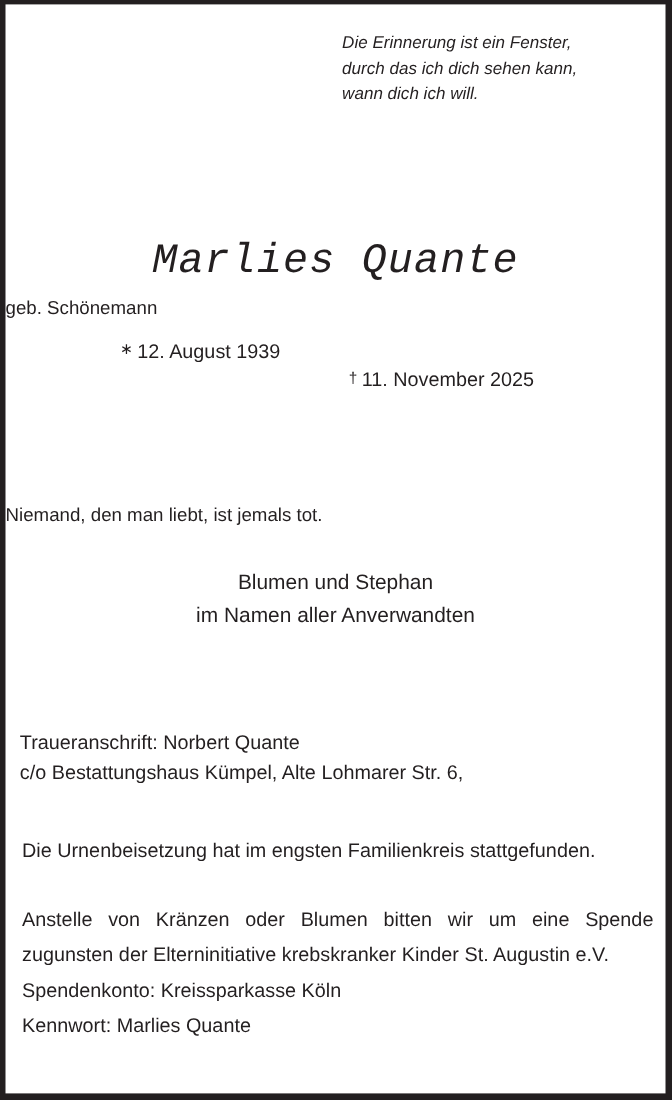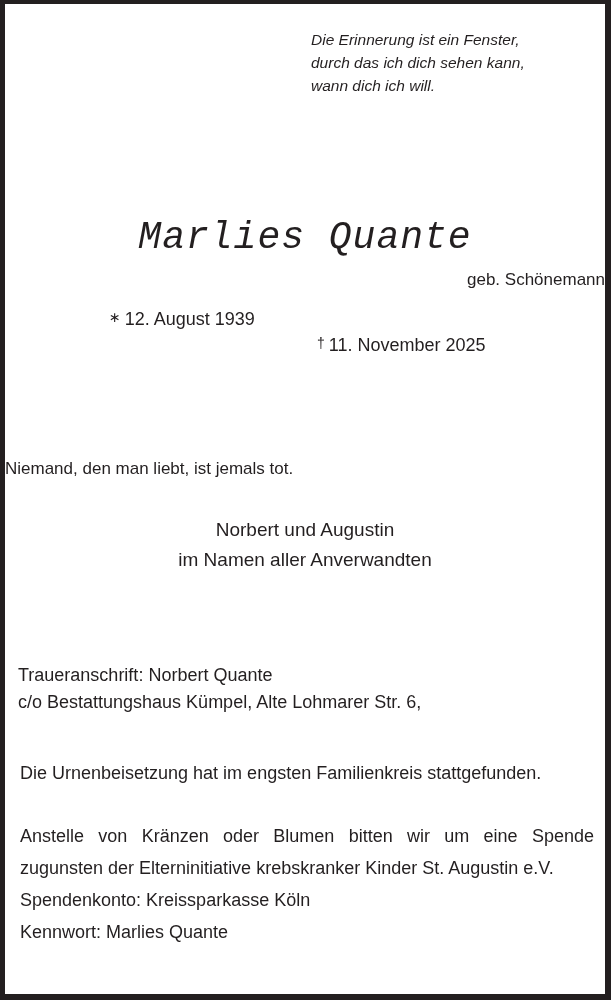--- a/index.html
+++ b/index.html
@@ -31,21 +31,21 @@
       text-align: center;
       font-family: Liberation Mono, monospace;
       font-style: italic;
       font-size: 38px;
       letter-spacing: 1px;
       color: #231f20;
       margin-top: 26px;
     }
     .maiden {
       left: 0; width: 600px; top: 266px;
-      text-align: right;
+      text-align: left;
       font-size: 17px;
     }
     .birth { left: 104px; top: 305px; font-size: 18px; }
     .death { left: 312px; top: 305px; font-size: 18px; margin-top: 26px; }
     .sym { font-size: 14px; vertical-align: 3px; margin-right: 4px; }
     .quote {
       left: 0; width: 600px; top: 455px;
       font-size: 17px;
     }
     .family {
@@ -89,21 +89,21 @@
     <span class="sym">∗</span><span>12. August 1939</span>
   </div>
 
   <div class="abs death">
     <span class="sym">†</span><span>11. November 2025</span>
   </div>
 
   <div class="abs quote">Niemand, den man liebt, ist jemals tot.</div>
 
   <div class="abs family">
-    <div>Norbert und Augustin</div>
+    <div>Blumen und Stephan</div>
     <div>im Namen aller Anverwandten</div>
   </div>
 
   <div class="abs address">
     <div>Traueranschrift: Norbert Quante</div>
     <div>c/o Bestattungshaus Kümpel, Alte Lohmarer Str. 6,</div>
   </div>
 
   <div class="abs urn">Die Urnenbeisetzung hat im engsten Familienkreis stattgefunden.</div>
 

